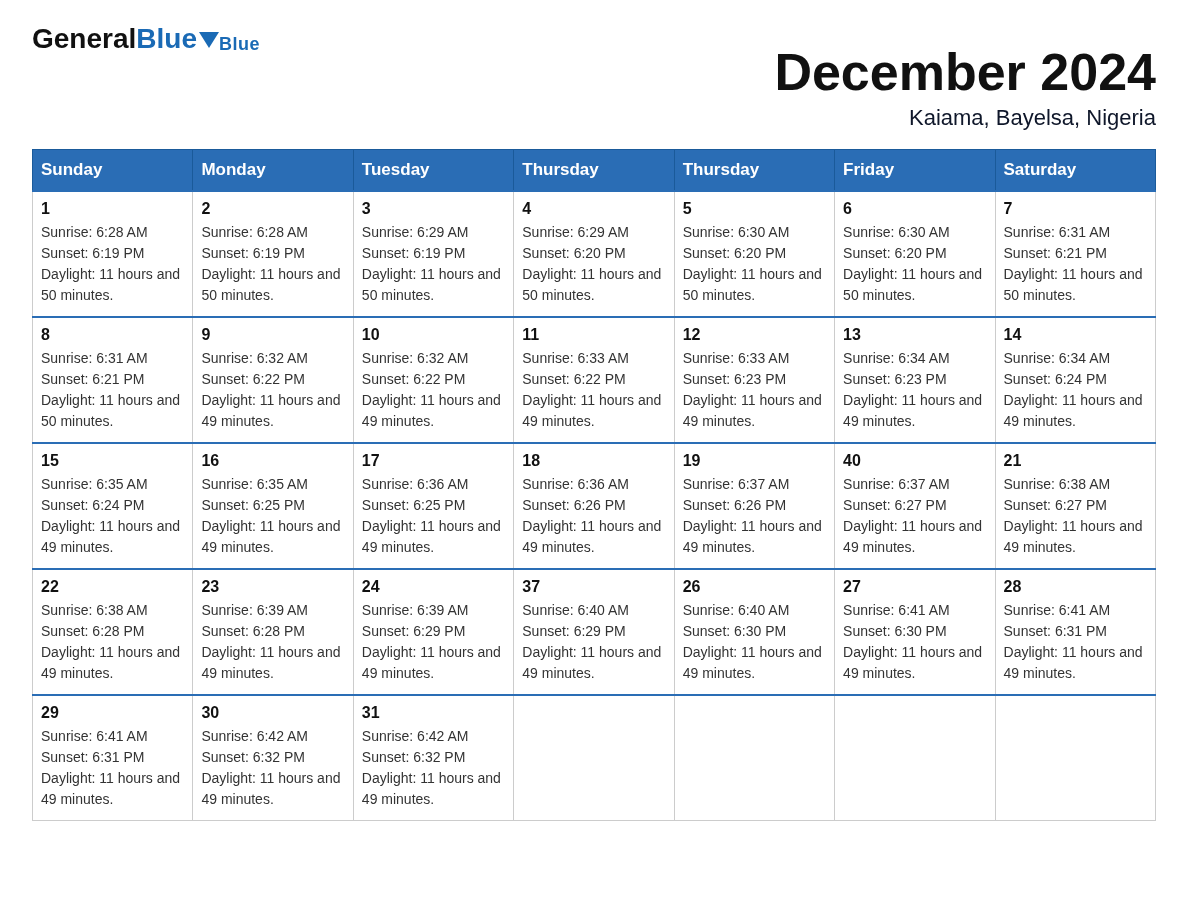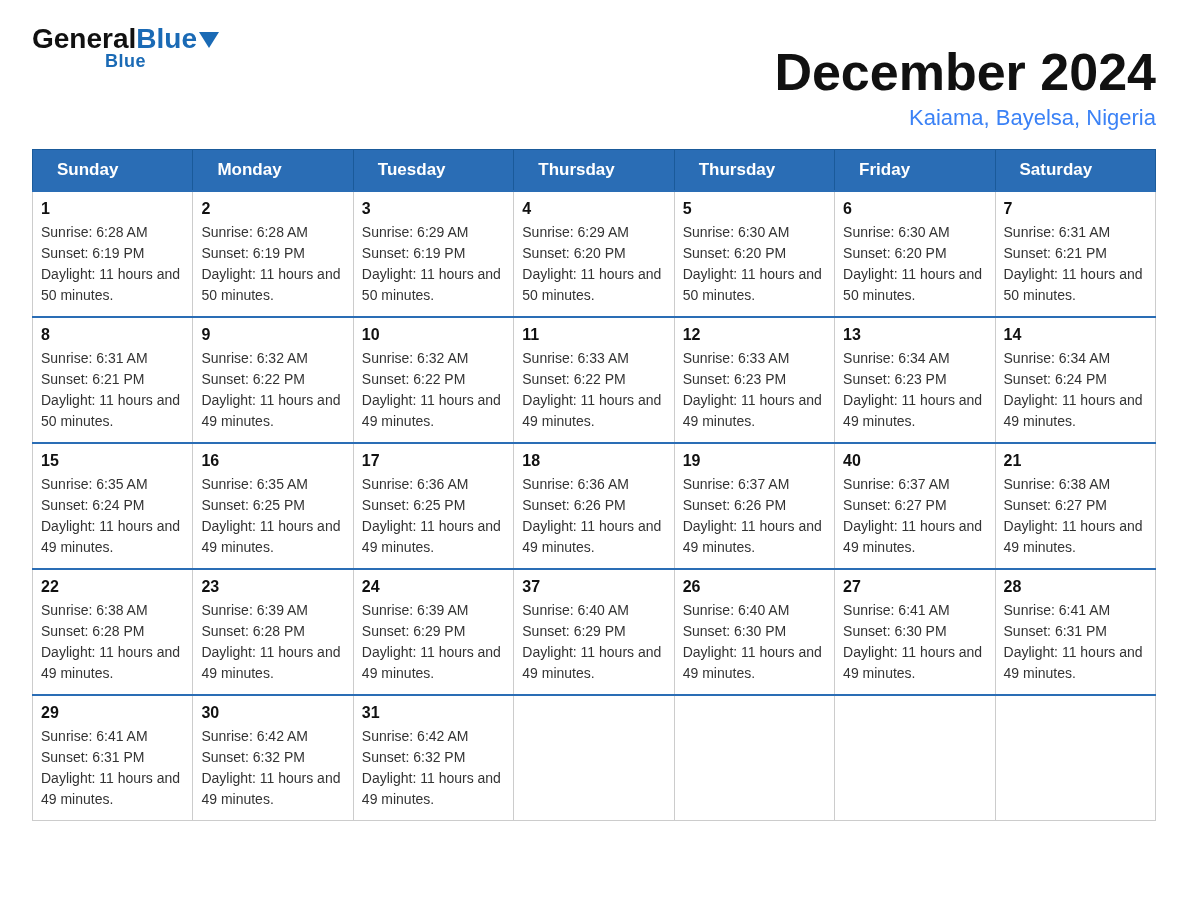--- a/index.html
+++ b/index.html
@@ -12,22 +12,22 @@
       padding: 24px 32px 32px 32px;
     }
     .header {
       display: flex;
       justify-content: space-between;
       align-items: flex-start;
       margin-bottom: 18px;
     }
     .logo {
       display: flex;
-      flex-direction: column;
-      align-items: center;
+      flex-direction: row;
+      align-items: flex-end;
     }
     .logo-text {
       font-size: 28px;
       font-weight: bold;
       color: #111;
       line-height: 1.1;
       display: flex;
       align-items: center;
     }
     .logo-general { color: #111; }
@@ -53,34 +53,34 @@
       margin-top: 20px;
     }
     .month-title {
       font-size: 52px;
       font-weight: bold;
       color: #111;
       line-height: 1.1;
     }
     .location {
       font-size: 22px;
-      color: #3b82f6;
+      color: #0f172a;
       margin-top: 4px;
     }
     .calendar {
       width: 100%;
       border-collapse: collapse;
       margin-top: 4px;
     }
     .calendar thead tr th {
       background: #2a6db5;
       color: #fff;
       font-size: 17px;
       font-weight: bold;
-      padding: 10px 24px;
+      padding: 10px 8px;
       text-align: left;
       border: 1px solid #1a5a9a;
     }
     .calendar tbody tr td {
       vertical-align: top;
       padding: 8px 8px 10px 8px;
       border: 1px solid #ccc;
       font-size: 13.5px;
       width: 14.28%;
       min-height: 90px;

